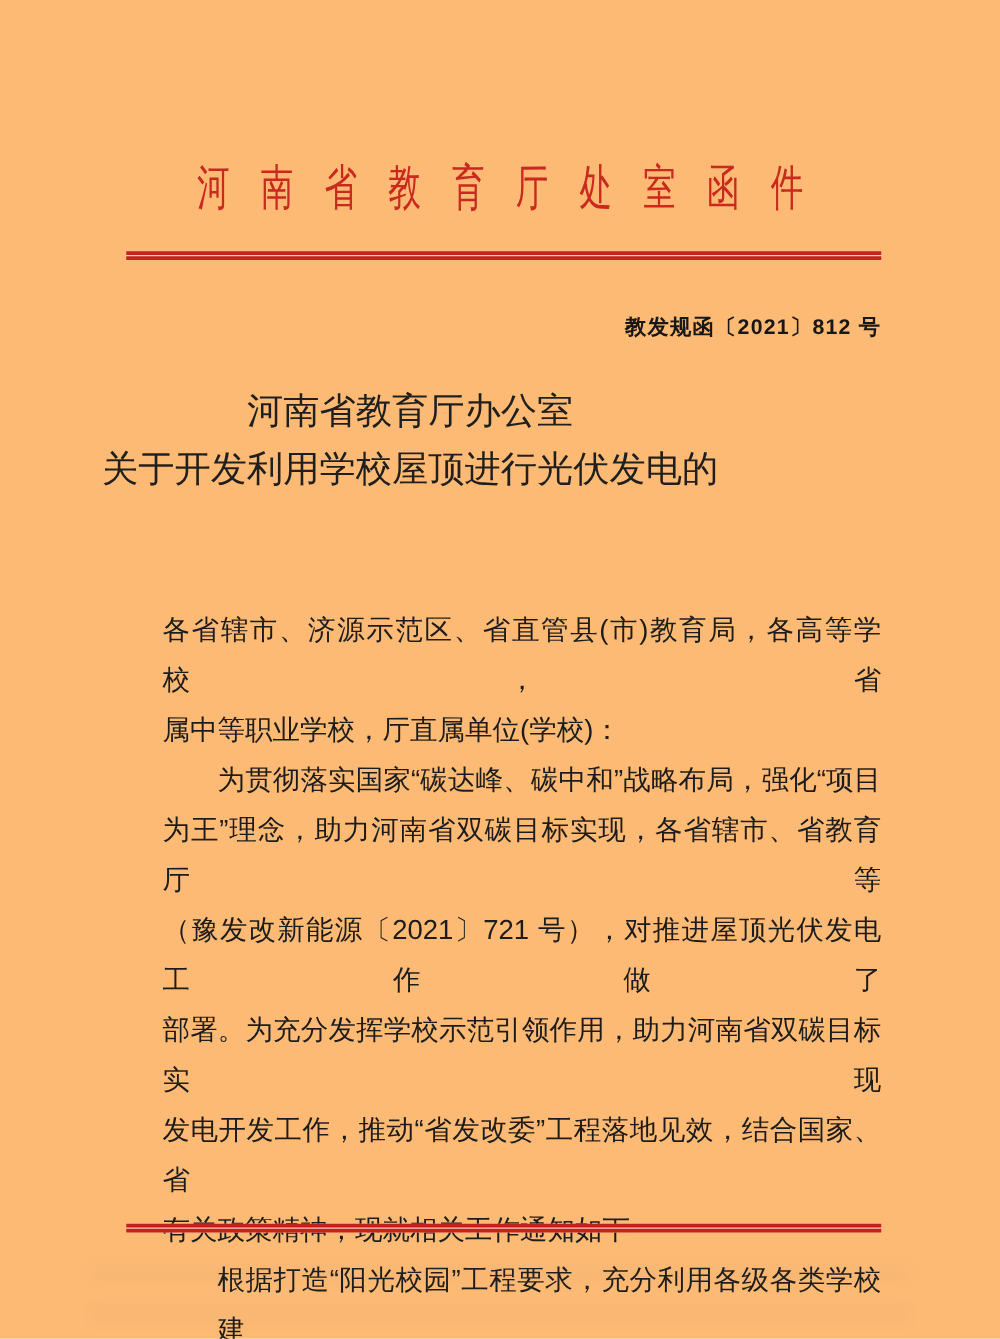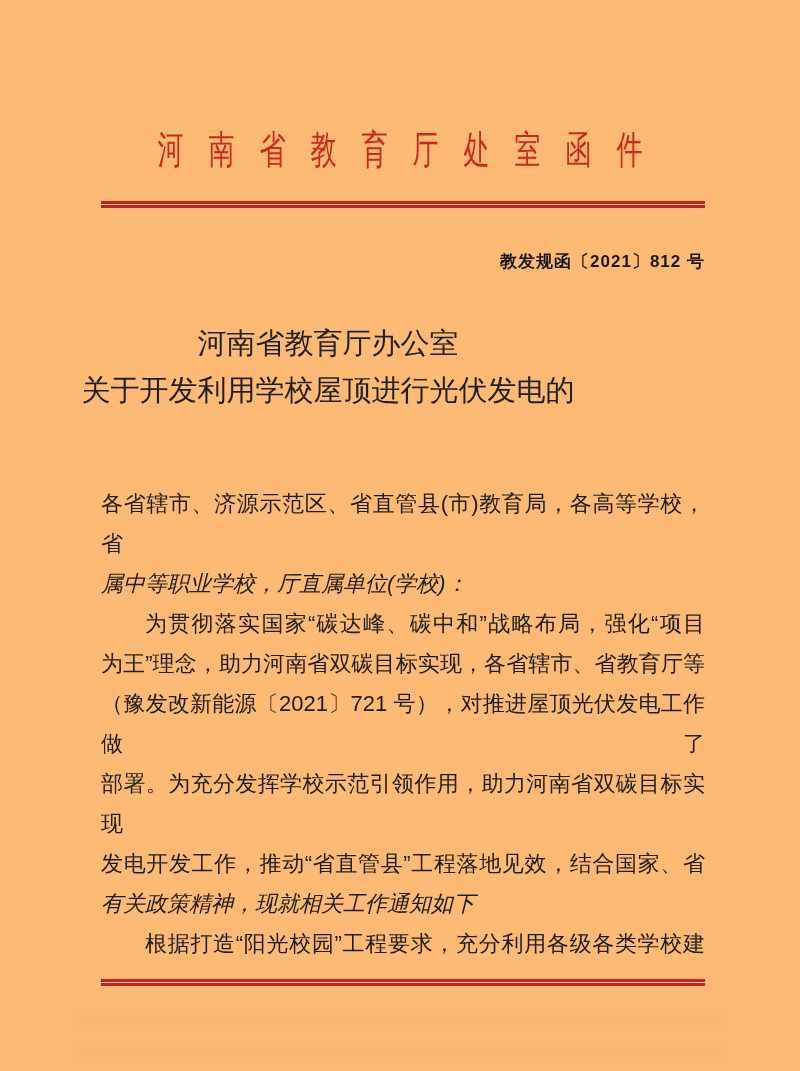--- a/index.html
+++ b/index.html
@@ -33,34 +33,34 @@
   .rule-top { top: 201px; }
   .rule-bottom { top: 979px; }
   .doc-number {
     position: absolute; top: 238px; left: 101px; width: 604px;
     text-align: right;
     font-size: 17px; font-weight: 600; letter-spacing: 1px;
     color: #171717;
     margin-top: 12px;
   }
   .title-block {
-    position: absolute; top: 320px; left: 0; width: 656px;
+    position: absolute; top: 306px; left: 0; width: 656px;
     text-align: center;
     font-family: "Liberation Serif", "DejaVu Serif", serif;
     font-size: 29px; line-height: 47px; font-weight: 500;
     color: #1f1f1f;
   }
   .body-text {
     position: absolute; top: 484px; left: 101px; width: 604px;
     font-size: 22px; line-height: 40px; font-weight: 500;
     color: #1c1c1c;
   }
-  .body-text .line { text-align: justify; }
+  .body-text .line { text-align: justify; margin-left: 29px; }
   .body-text .line.fill { text-align-last: justify; }
-  .body-text .line.end  { text-align-last: left; font-style: italic; }
+  .body-text .line.end  { text-align-last: left; }
   .body-text .line.indent { padding-left: 44px; }
   
   .artifact {
     position: absolute; left: 70px; right: 70px; height: 14px;
     background: #777; opacity: 0.045; filter: blur(5px);
     border-radius: 7px;
   }
 </style>
 </head>
 <body>
@@ -78,21 +78,21 @@
     <div>关于开发利用学校屋顶进行光伏发电的</div>
   </div>
 
   <div class="body-text" id="body-text">
       <div class="line fill">各省辖市、济源示范区、省直管县(市)教育局，各高等学校，省</div>
       <div class="line end">属中等职业学校，厅直属单位(学校)：</div>
       <div class="line fill indent">为贯彻落实国家“碳达峰、碳中和”战略布局，强化“项目</div>
       <div class="line fill">为王”理念，助力河南省双碳目标实现，各省辖市、省教育厅等</div>
       <div class="line fill">（豫发改新能源〔2021〕721 号），对推进屋顶光伏发电工作做了</div>
       <div class="line fill">部署。为充分发挥学校示范引领作用，助力河南省双碳目标实现</div>
-      <div class="line fill">发电开发工作，推动“省直管县”工程落地见效，结合国家、省</div>
+      <div class="line fill">发电开发工作，推动“省发改委”工程落地见效，结合国家、省</div>
       <div class="line end">有关政策精神，现就相关工作通知如下</div>
       <div class="line fill indent">根据打造“阳光校园”工程要求，充分利用各级各类学校建</div>
     </div>
 
   <div class="rule rule-bottom"></div>
 
   <div class="artifact" style="top:1012px"></div>
   <div class="artifact" style="top:1044px"></div>
 
 </div>

